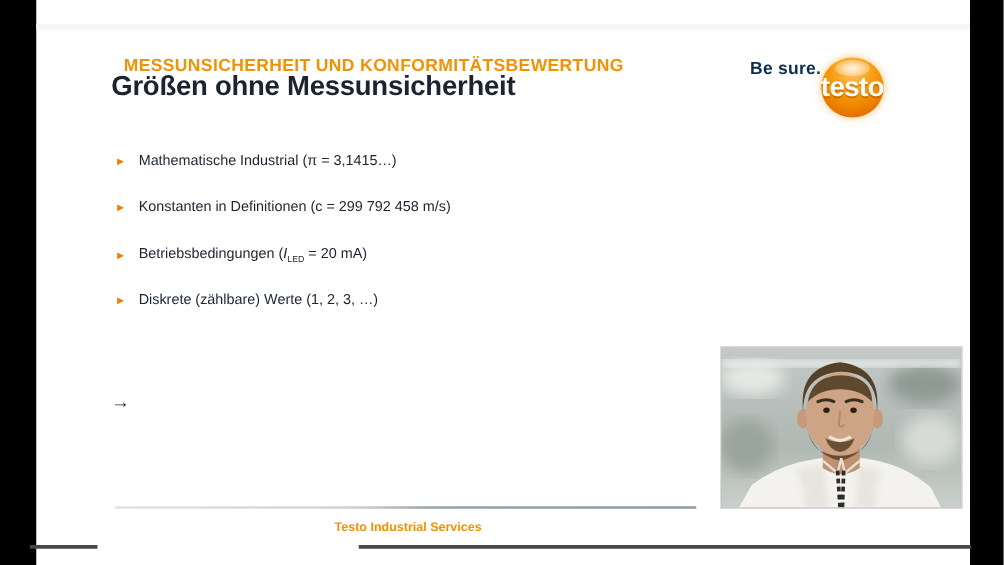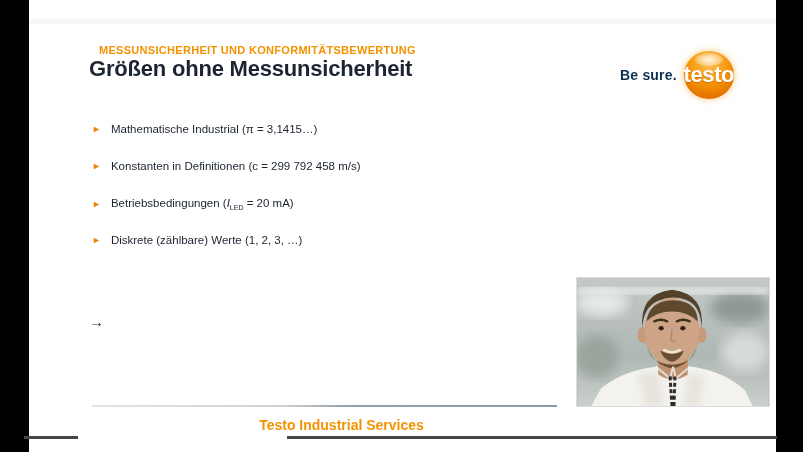--- a/index.html
+++ b/index.html
@@ -11,33 +11,33 @@
     font-family: "Liberation Sans", sans-serif;
     overflow: hidden;
   }
   .pillar { position: absolute; top: 0; height: 452px; background: #000; }
   .pillar-left  { left: 0; width: 29px; }
   .pillar-right { left: 776px; width: 27px; }
   .faint-strip { position: absolute; left: 29px; top: 19px; width: 747px; height: 5px; background: #f7f7f7; }
 
   .eyebrow {
     position: absolute; left: 91px; top: 44px;
-    font-size: 11px; font-weight: bold; letter-spacing: 0.3px;
+    font-size: 14px; font-weight: bold; letter-spacing: 0.3px;
     color: #f39200;
     padding-left: 8px;
   }
   .slide-title {
     position: absolute; left: 89px; top: 56px;
     font-size: 22px; font-weight: bold; letter-spacing: -0.2px;
     color: #1b2430;
   }
 
   .logo-group {
     position: absolute; left: 600px; top: 46px; height: 58px;
-    display: flex; align-items: center; gap: 7px; margin-left: 20px;
+    display: flex; 
   }
   .tagline { font-size: 14px; font-weight: bold; color: #0c2f4e; letter-spacing: 0.2px; }
   .testo-ball {
     position: relative; width: 50px; height: 48px; border-radius: 50%;
     background: radial-gradient(circle at 50% 24%, #ffc465 0%, #f9a41d 30%, #f18a00 58%, #e06c00 85%, #cf5c00 100%);
     box-shadow: 0 0 7px rgba(245,150,0,0.55);
     display: flex; align-items: center; justify-content: center;
   }
   .testo-ball::before {
     content: ""; position: absolute; left: 22%; top: 5%;
@@ -67,22 +67,22 @@
     font-size: 13.5px; font-weight: bold; color: #1b2430;
     display: flex; gap: 7px; align-items: baseline;
   }
   .conclusion .arrow { font-size: 15px; }
 
   .footer-rule {
     position: absolute; left: 92px; top: 405px; width: 465px; height: 2px;
     background: linear-gradient(to right, #e3e3e3 0%, #cfd3d6 40%, #97a1a9 55%, #8e99a2 100%);
   }
   .footer-text {
-    position: absolute; left: 29px; top: 417px; width: 625px;
-    text-align: center; font-size: 14px; font-weight: bold; color: #f39200;
+    position: absolute; left: 14px; top: 417px; width: 625px;
+    text-align: center; font-size: 10px; font-weight: bold; color: #f39200;
   }
 
   .portrait {
     position: absolute; left: 576px; top: 277px; width: 194px; height: 130px;
     border: 1px solid #dddddd; overflow: hidden; background: #b6bcb8;
   }
   .portrait svg { display: block; }
 
   .bottom-seg { position: absolute; top: 436px; height: 3px; background: #474747; }
   .bottom-seg.short { left: 24px; width: 54px; }

